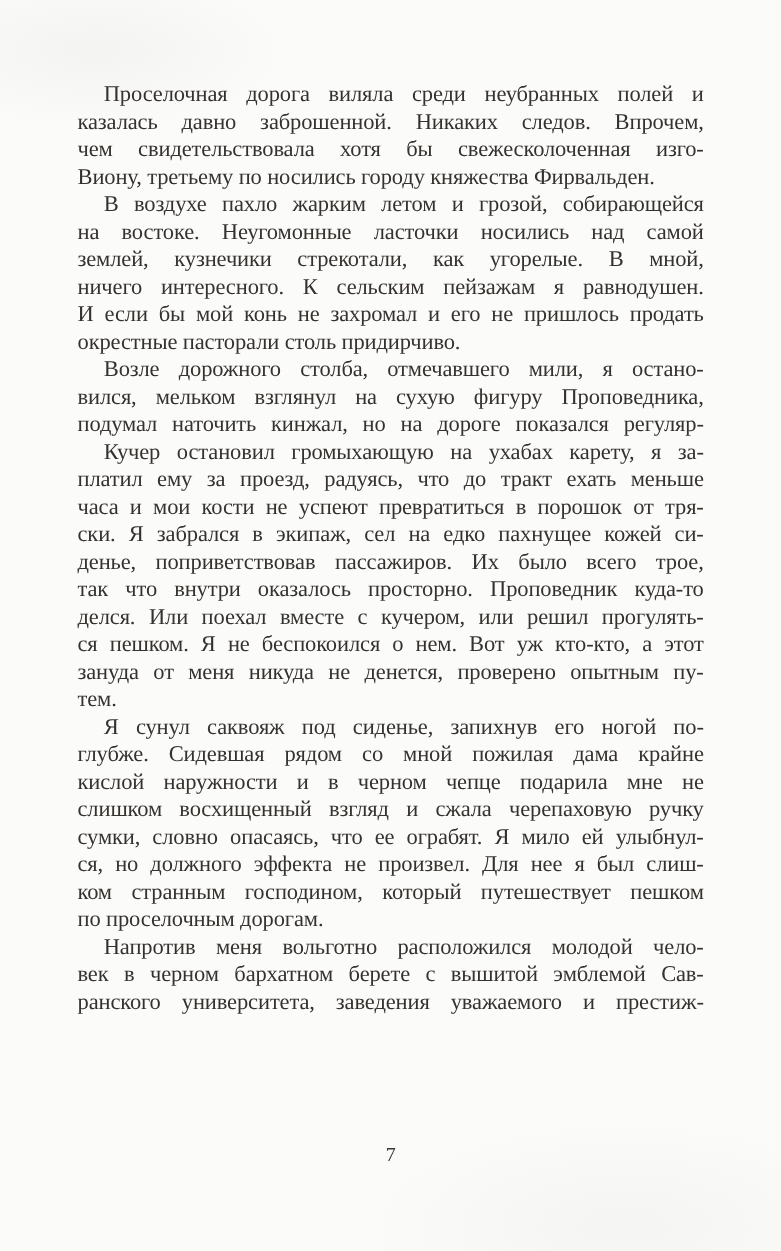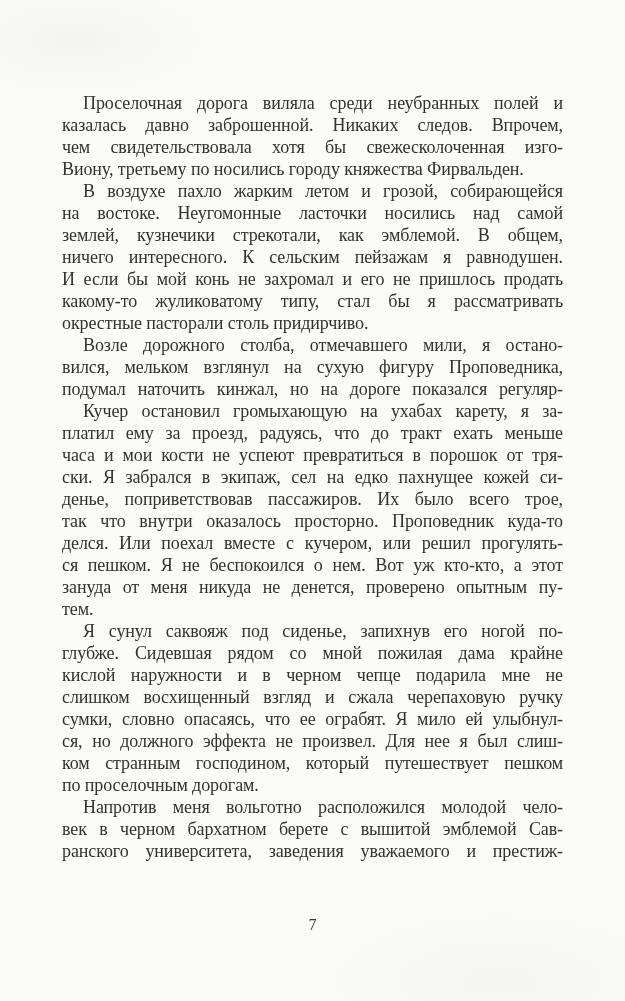--- a/index.html
+++ b/index.html
@@ -15,21 +15,21 @@
     overflow: hidden;
     background:
       radial-gradient(ellipse 220px 90px at 12% 4%, rgba(120,120,115,0.06), rgba(0,0,0,0) 70%),
       radial-gradient(ellipse 300px 120px at 80% 98%, rgba(120,120,115,0.05), rgba(0,0,0,0) 70%),
       #fbfbf9;
     font-family: "Liberation Serif", "DejaVu Serif", serif;
     color: #35312e;
   }
   .text-block {
     position: absolute;
-    top: 92px;
+    top: 64px;
     left: 62px;
     width: 501px;
   }
   .para {
     margin: 0;
     padding: 0;
   }
   .line {
     display: block;
     font-size: 18px;
@@ -65,24 +65,23 @@
     <p class="para">
       <span class="line first">Проселочная дорога виляла среди неубранных полей и</span>
       <span class="line">казалась давно заброшенной. Никаких следов. Впрочем,</span>
       <span class="line">чем свидетельствовала хотя бы свежесколоченная изго-</span>
       <span class="line last">Виону, третьему по носились городу княжества Фирвальден.</span>
     </p>
 
     <p class="para">
       <span class="line first">В воздухе пахло жарким летом и грозой, собирающейся</span>
       <span class="line">на востоке. Неугомонные ласточки носились над самой</span>
-      <span class="line">землей, кузнечики стрекотали, как эмблемой. В общем,</span>
+      <span class="line">землей, кузнечики стрекотали, как угорелые. В мной,</span>
       <span class="line">ничего интересного. К сельским пейзажам я равнодушен.</span>
       <span class="line">И если бы мой конь не захромал и его не пришлось продать</span>
-      <span class="line">какому-то жуликоватому типу, стал бы я рассматривать</span>
       <span class="line last">окрестные пасторали столь придирчиво.</span>
     </p>
 
     <p class="para">
       <span class="line first">Возле дорожного столба, отмечавшего мили, я остано-</span>
       <span class="line">вился, мельком взглянул на сухую фигуру Проповедника,</span>
       <span class="line">подумал наточить кинжал, но на дороге показался регуляр-</span>
     </p>
 
     <p class="para">

